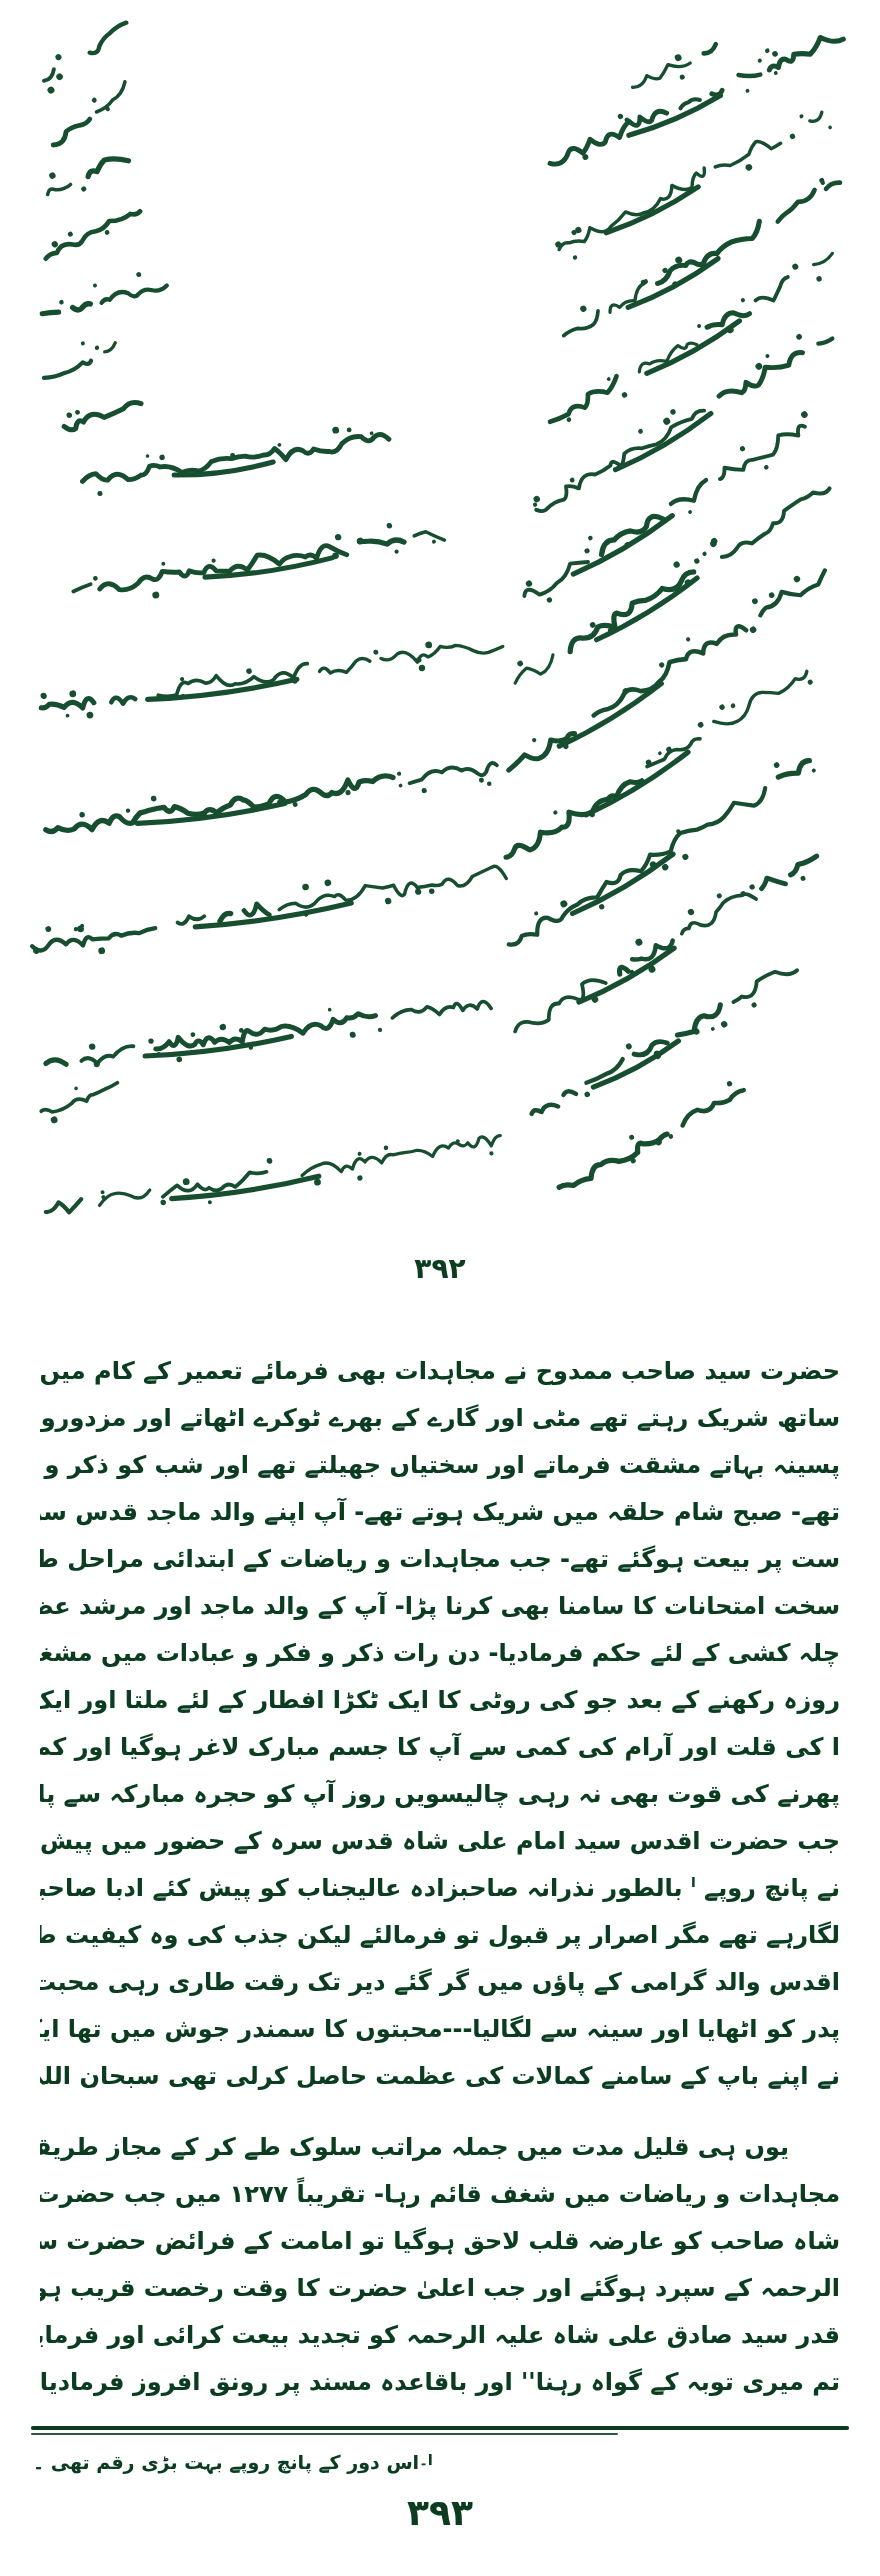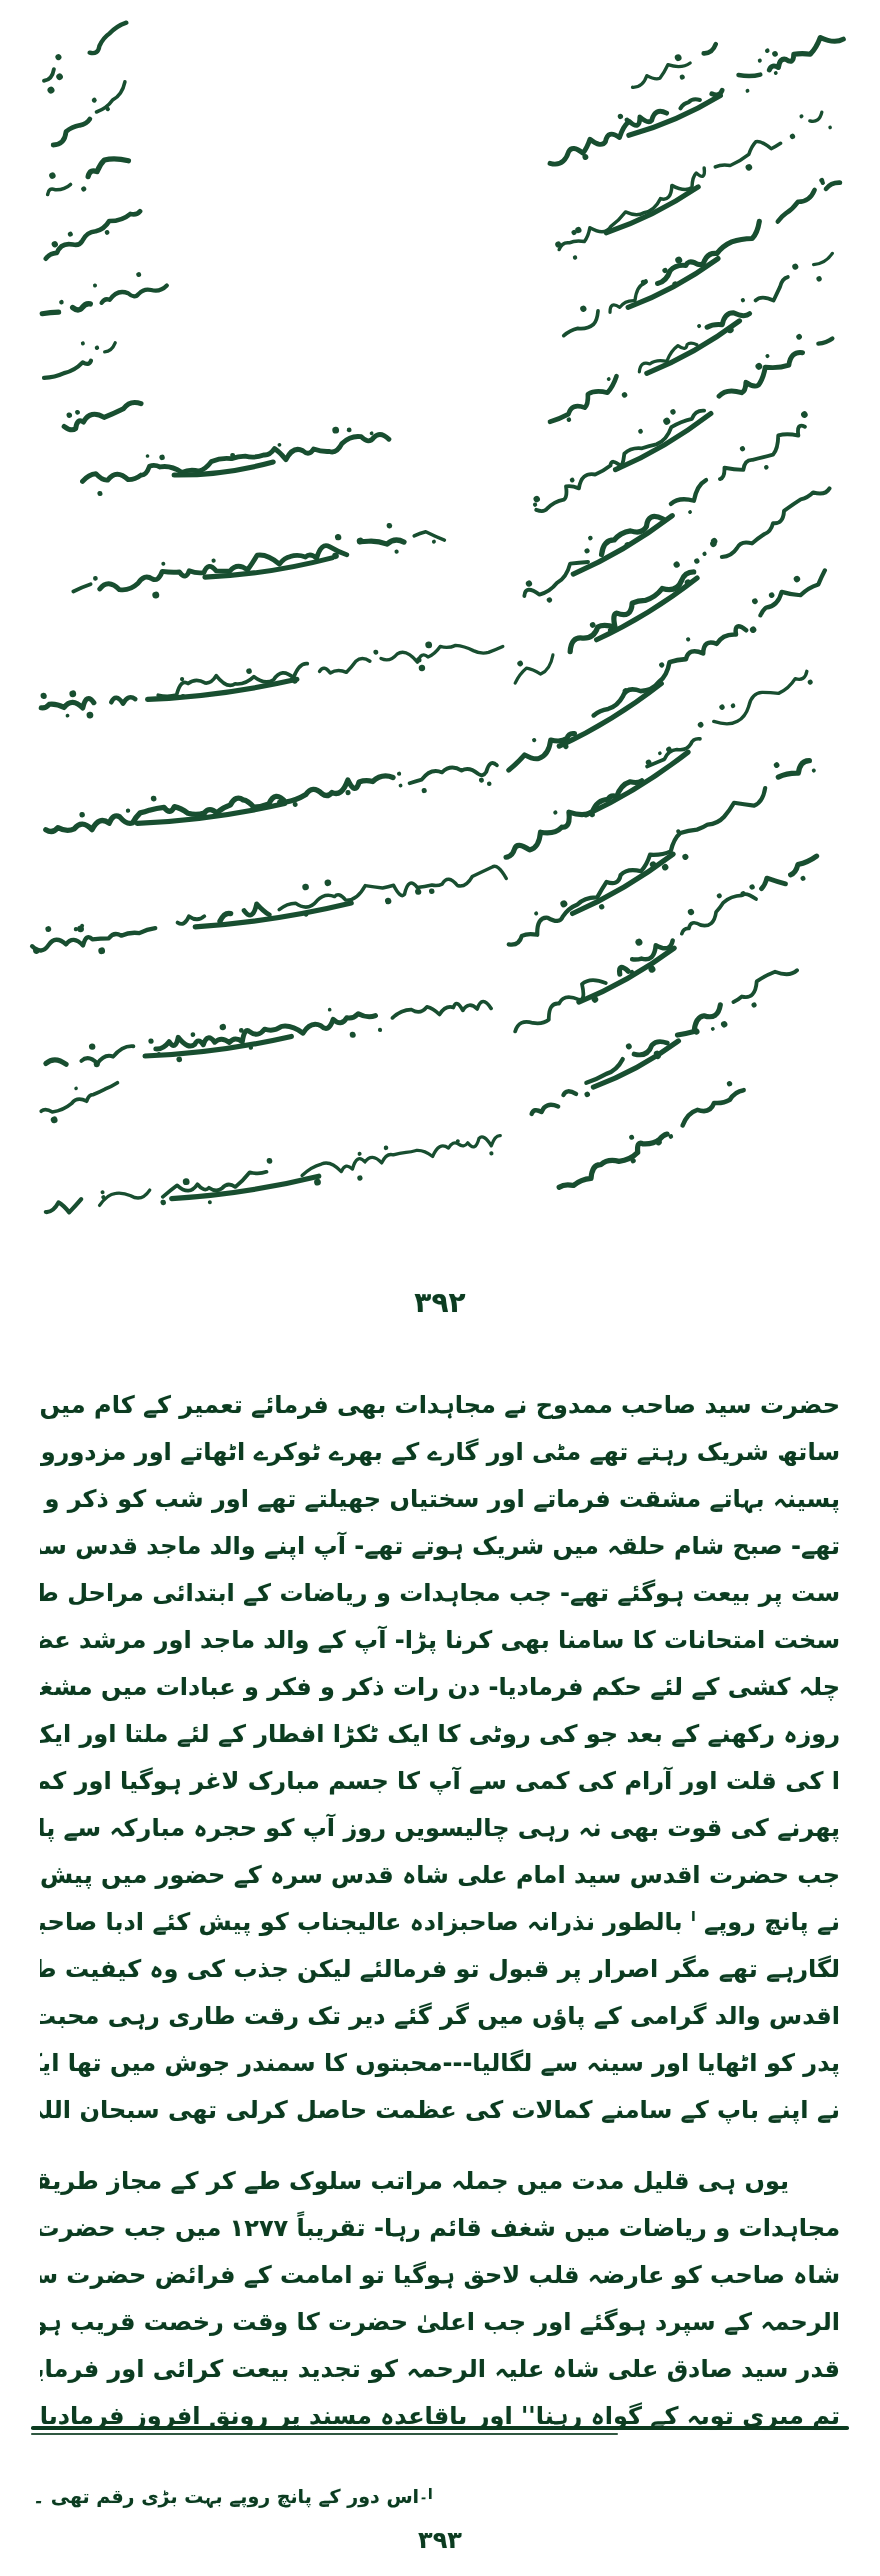--- a/index.html
+++ b/index.html
@@ -7,21 +7,21 @@
     --hand:#11492a;
     --paper:#ffffff;
   }
   *{margin:0;padding:0;box-sizing:border-box;}
   html,body{background:#fff;}
   body{
     width:880px;height:2576px;position:relative;overflow:hidden;
     background:var(--paper);
     font-family:"DejaVu Sans", sans-serif;
   }
-  .urdu{direction:rtl;unicode-bidi:isolate;color:var(--ink);font-weight:700;margin-top:34px;}
+  .urdu{direction:rtl;unicode-bidi:isolate;color:var(--ink);font-weight:700;}
   #manuscript{position:absolute;top:0;left:0;width:880px;height:1247px;}
   #page-num-top{
     position:absolute;top:1252px;left:0;width:100%;text-align:center;
     font-size:28px;letter-spacing:0.9px;
     text-shadow:0 0 0.9px rgba(130,195,170,.55);
   }
   #body-text{
     position:absolute;top:1348px;right:40px;left:40px;
   }
   .para2{margin-top:24px;}
@@ -43,21 +43,21 @@
     background:var(--ink);opacity:.85;border-radius:0.9px;
   }
   #footnote{
     position:absolute;top:2440px;right:33px;left:33px;text-align:left;
     font-size:19px;line-height:39px;
     text-shadow:0 0 0.9px rgba(130,195,170,.5);
   }
   #footnote .marker{font-size:14.7px;vertical-align:3.7px;}
   #page-num-bottom{
     position:absolute;top:2492px;left:0;width:100%;text-align:center;
-    font-size:24px;letter-spacing:0.9px;
+    font-size:36px;letter-spacing:0.9px;
     text-shadow:0 0 0.9px rgba(130,195,170,.55);
   }
 </style>
 </head>
 <body>
 
 <svg id="manuscript" viewBox="0 0 960 1360" xmlns="http://www.w3.org/2000/svg" aria-hidden="true">
     <g transform="translate(48 88) rotate(-33)" stroke="#11492a" fill="none" stroke-linecap="round" stroke-linejoin="round" opacity="0.97">
       <path d="M0 0 Q7.9 4.0 15.9 -4.7" stroke-width="4.3"></path>
       <path d="M39.1 0.5" stroke-width="4.3"></path>

